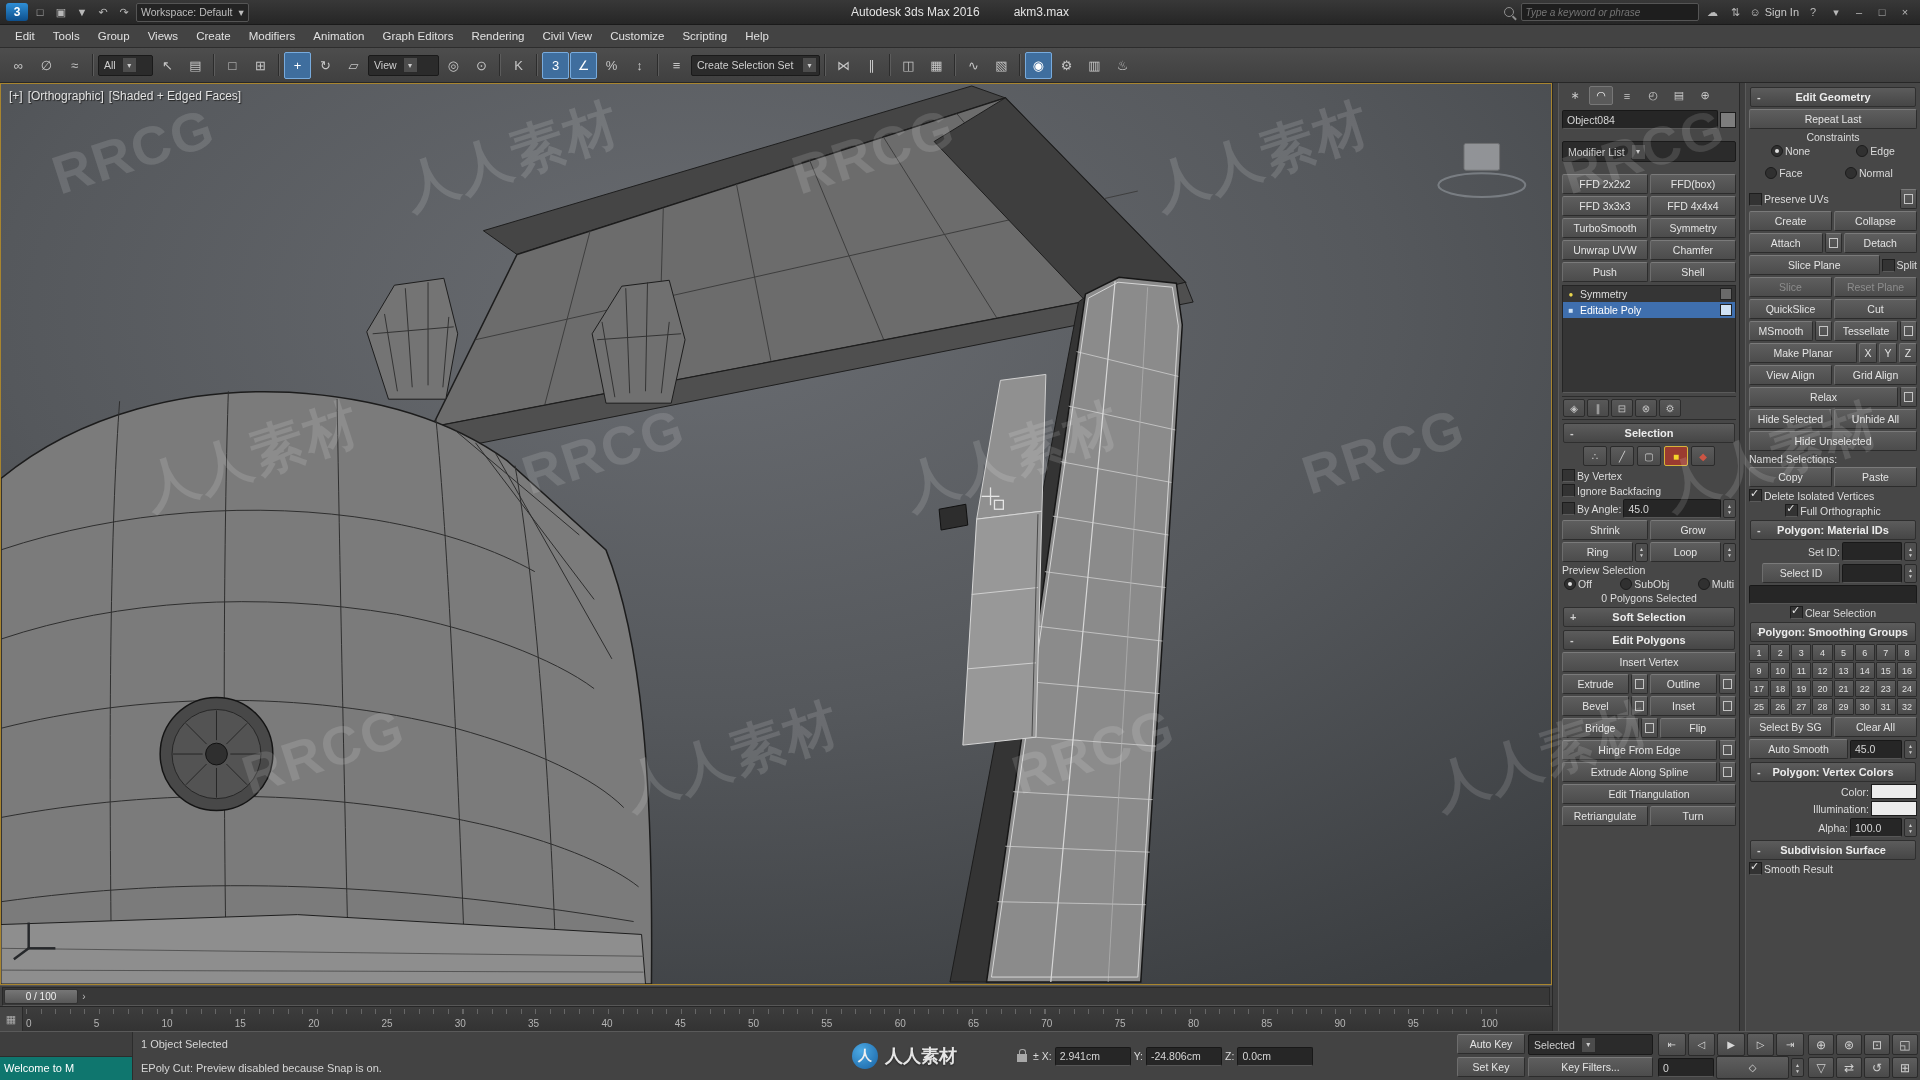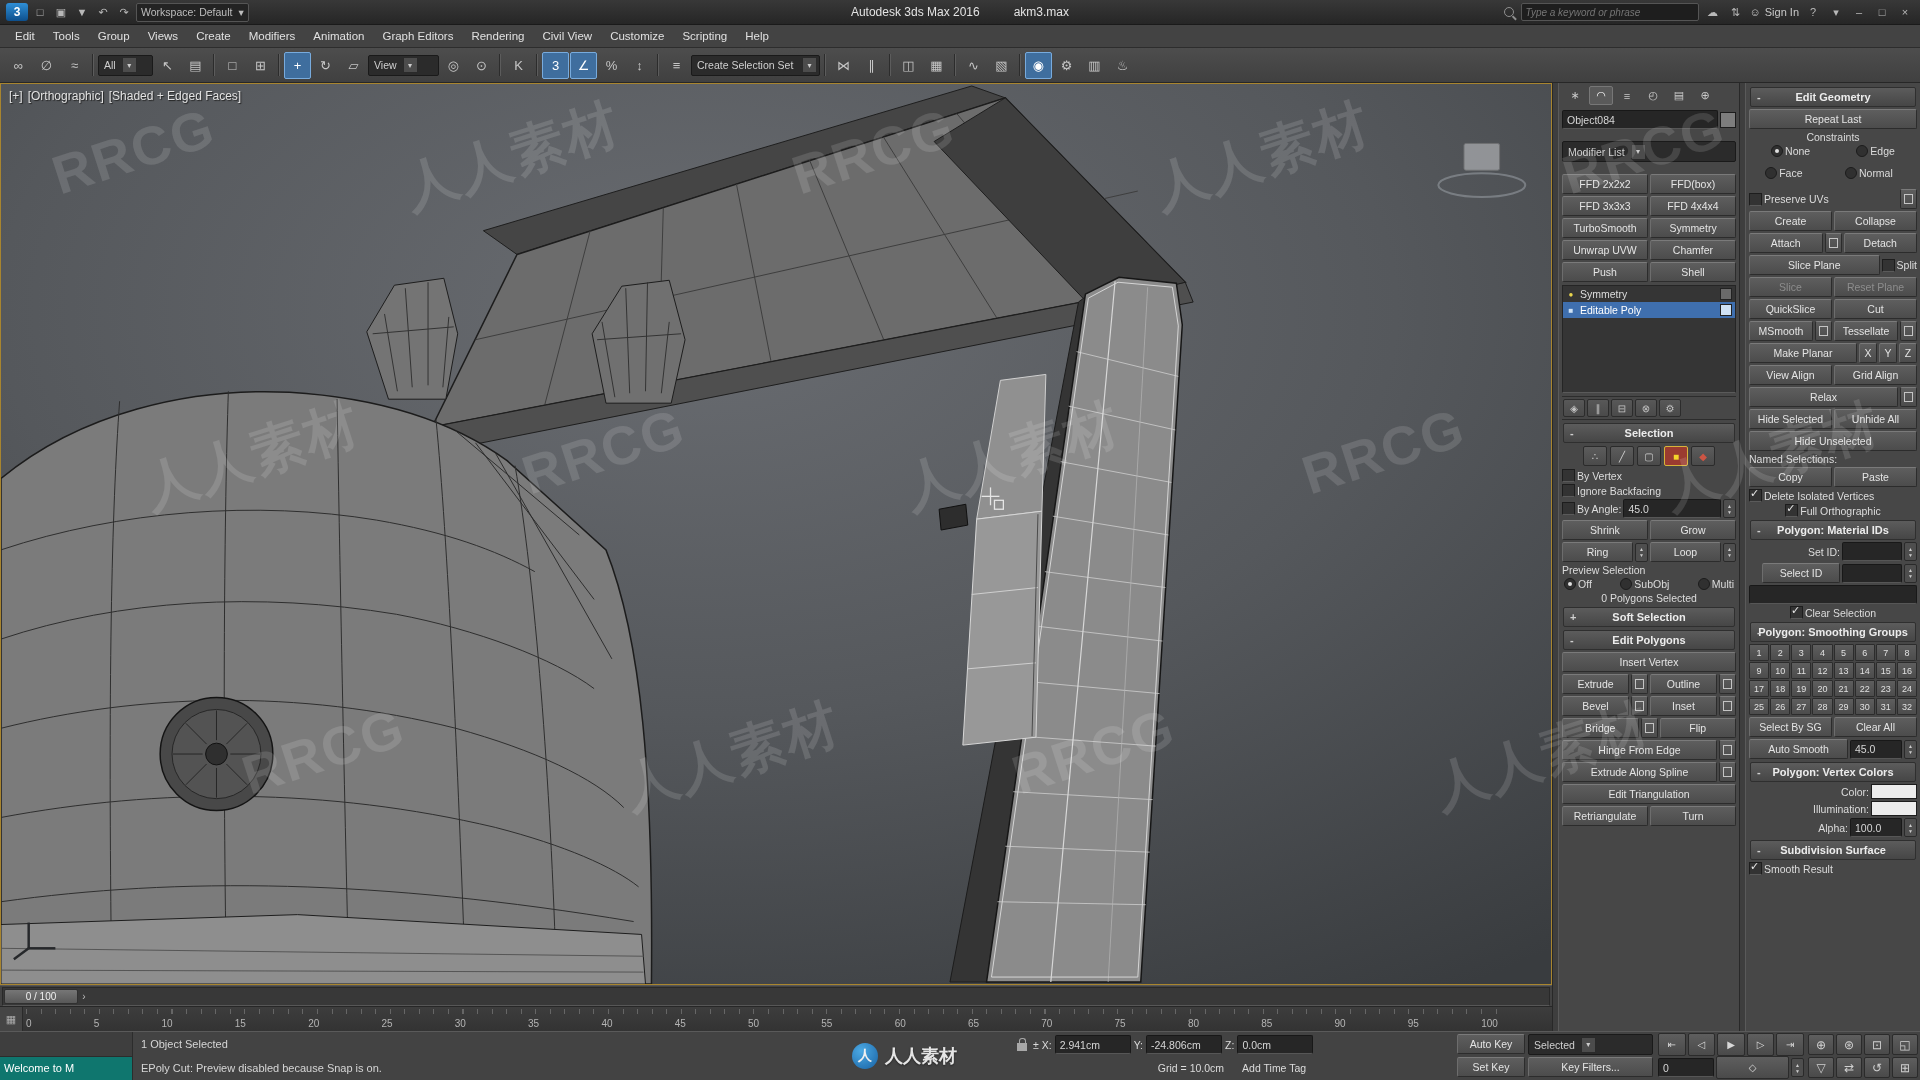--- a/index.html
+++ b/index.html
@@ -772,24 +772,20 @@
       <div class="r">
         <span class="lockico"></span>
         <span class="lbl">±</span>
         <span class="lbl">X:</span>
         <div class="fld" style="width:66px">2.941cm</div>
         <span class="lbl">Y:</span>
         <div class="fld" style="width:66px">-24.806cm</div>
         <span class="lbl">Z:</span>
         <div class="fld" style="width:66px">0.0cm</div>
       </div>
-      <div class="r" style="gap:18px;justify-content:center">
-        <span class="lbl">Grid = 10.0cm</span>
-        <span class="lbl">Add Time Tag</span>
-      </div>
     </div>
     <div class="sb-anim">
       <div class="r">
         <div class="btn" style="width:62px">Auto Key</div>
         <div class="dd f1">
           <span>Selected</span>
           <span class="car">▾</span>
         </div>
       </div>
       <div class="r">

